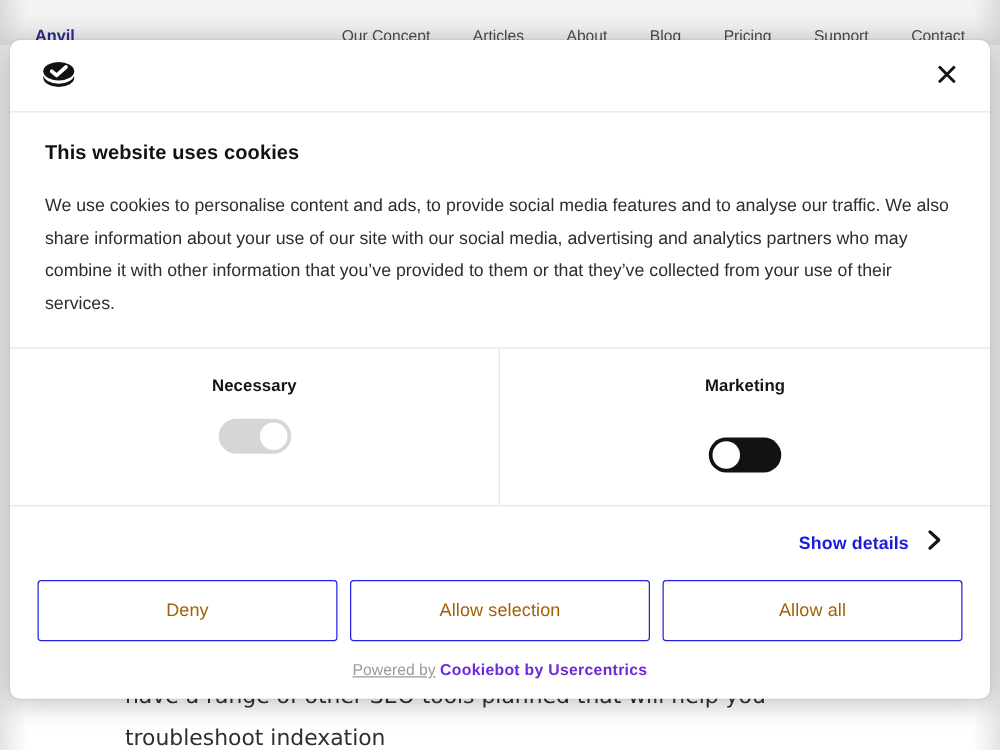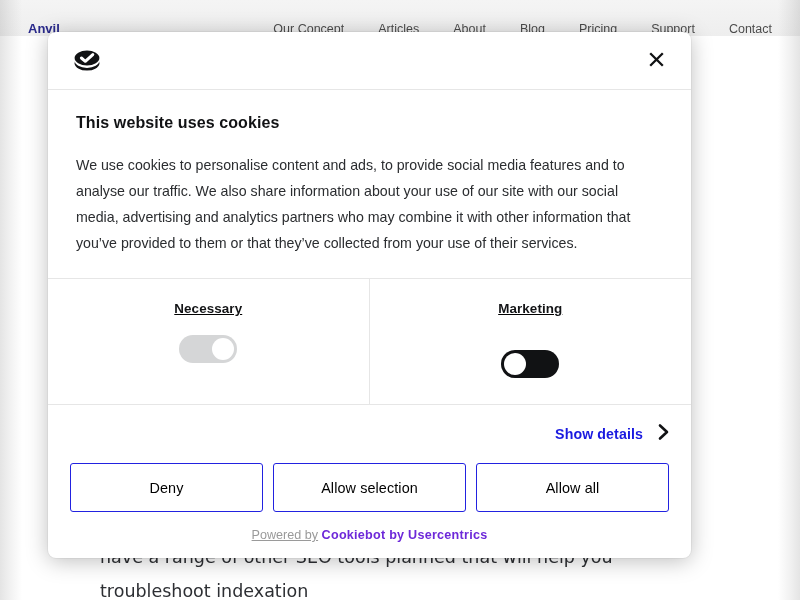--- a/index.html
+++ b/index.html
@@ -82,27 +82,26 @@
         rgba(120,120,120,.20) 100%);
     z-index: 1;
     pointer-events: none;
   }
 
   
   #cookie-dialog {
     position: absolute;
     left: 8px;
     top: 32px;
-    width: 643px;
+    width: 784px;
     background: #ffffff;
     border-radius: 8px;
     box-shadow: 0 3px 22px rgba(0,0,0,.26), 0 0 0 1px rgba(0,0,0,.04);
     z-index: 2;
     overflow: hidden;
-    margin-left: 40px;
   }
 
   
   .dlg-header {
     height: 58px;
     display: flex;
     align-items: center;
     justify-content: space-between;
     padding: 0 18px 0 22px;
     border-bottom: 1px solid #e6e6e6;
@@ -138,21 +137,20 @@
     font-size: 14.2px;
     line-height: 26px;
     color: #2b2d30;
     max-width: 742px;
   }
 
   
   .dlg-categories {
     display: flex;
     border-bottom: 1px solid #e6e6e6;
-    text-decoration: underline;
   }
   .category {
     flex: 1 1 25%;
     padding: 22px 8px 26px 8px;
     display: flex;
     flex-direction: column;
     align-items: center;
     gap: 19px;
     border-right: 1px solid #e6e6e6;
   }
@@ -188,21 +186,21 @@
   }
   .toggle.locked .knob { right: 3px; }
   
   .toggle.off {
     background: #111214;
   }
   .toggle.off .knob { left: 3px; }
 
   
   .dlg-details {
-    padding: 14px 19px 10px 24px;
+    padding: 14px 36px 10px 24px;
     display: flex;
     justify-content: flex-end;
     align-items: center;
   }
   .show-details {
     display: inline-flex;
     align-items: center;
     gap: 14px;
     cursor: pointer;
     text-decoration: none;
@@ -222,21 +220,21 @@
     padding: 4px 22px 12px 22px;
   }
   .action-btn {
     flex: 1 1 0;
     height: 49px;
     background: #ffffff;
     border: 1.6px solid #2222e0;
     border-radius: 3px;
     font-family: "Liberation Sans", sans-serif;
     font-size: 14.4px;
-    color: #000000;
+    color: #a16207;
     cursor: pointer;
     letter-spacing: .1px;
   }
 
   
   .dlg-footer {
     text-align: center;
     padding: 4px 0 16px 0;
     font-size: 12.6px;
   }

